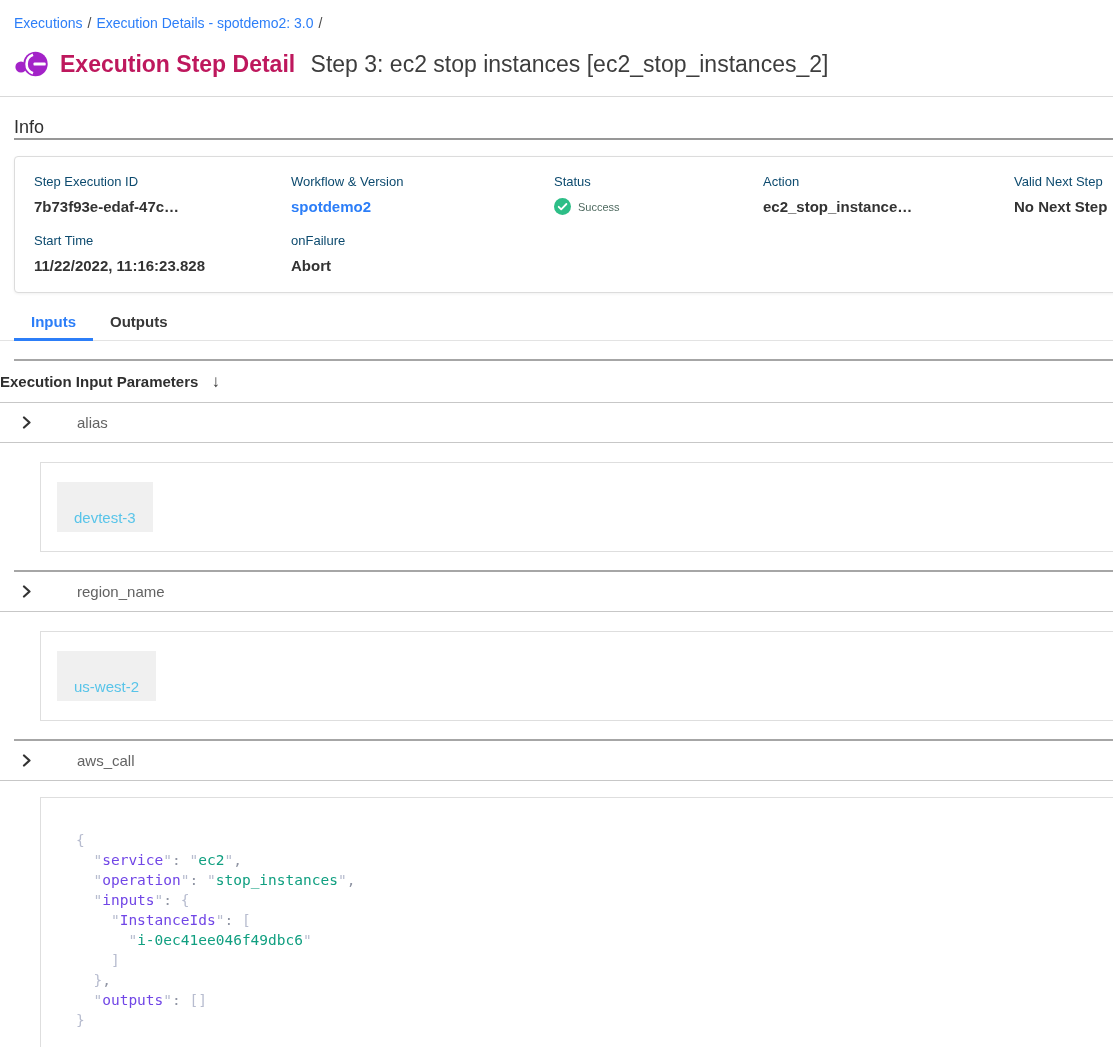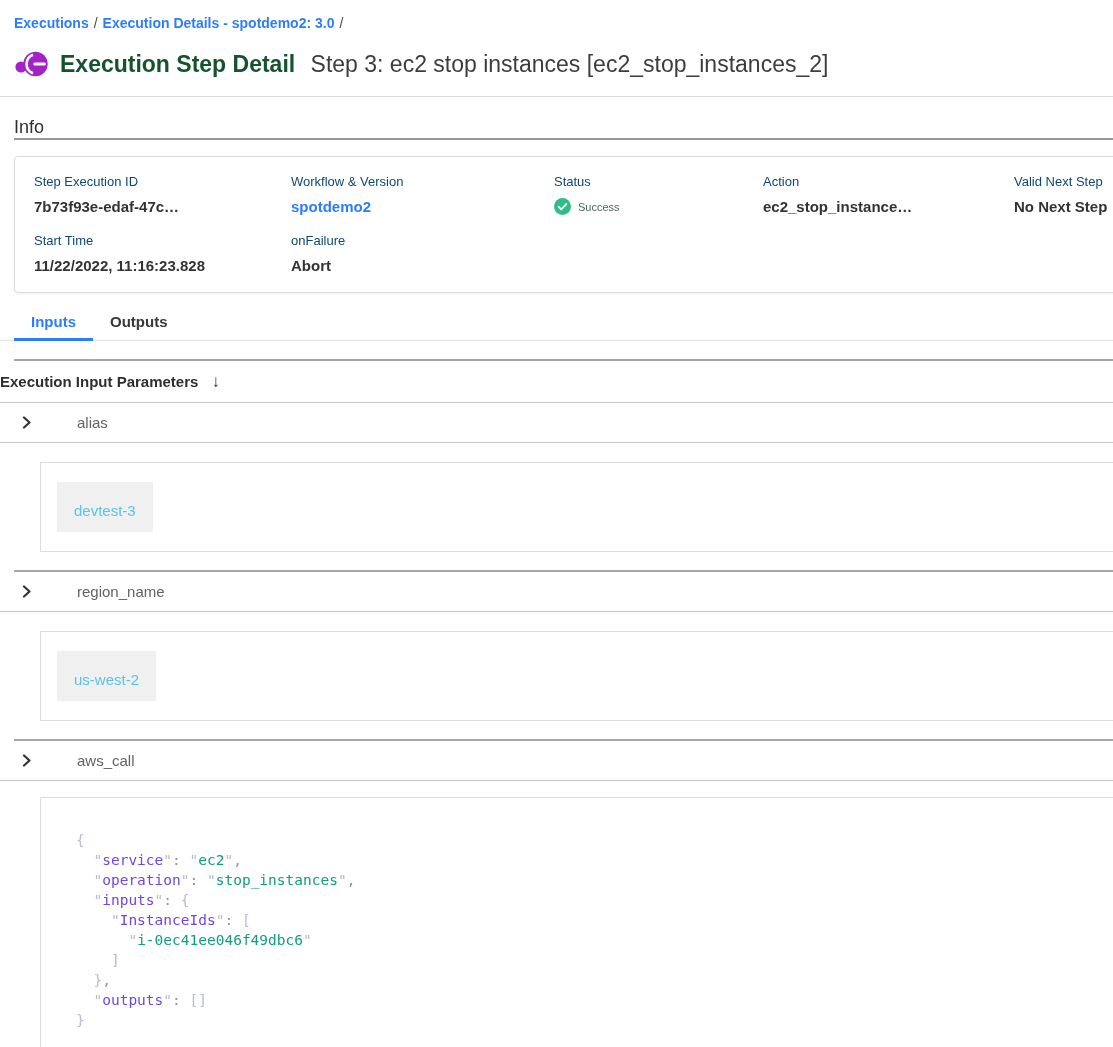--- a/index.html
+++ b/index.html
@@ -1,28 +1,28 @@
 <!DOCTYPE html>
 <html><head>
 <meta charset="utf-8">
 <style>
   * { margin:0; padding:0; box-sizing:border-box; }
   body { background:#fff; font-family:"Liberation Sans","DejaVu Sans",sans-serif; color:#333; }
   .page { position:relative; width:1113px; height:1047px; overflow:hidden; background:#fff; }
 
   
   .breadcrumb { margin:15px 0 0 14px; font-size:14px; }
-  .breadcrumb a { color:#2c7ef8; text-decoration:none;font-weight:bold; }
+  .breadcrumb a { color:#2c7ef8; text-decoration:none; }
   .bc-sep { color:#4a4a4a; margin:0 5px; }
 
   
   .title-row { display:flex; align-items:center; margin:16px 0 0 14px; height:34px; }
   .brand-icon { width:36px; height:34px; margin-right:10px; flex:0 0 auto; }
   .page-title { font-size:23px; }
-  .page-title .t-bold { font-weight:700; color:#14532d; }
+  .page-title .t-bold { font-weight:700; color:#be185d; }
   .page-title .t-sub { font-weight:400; color:#3d3d3d; margin-left:9px; }
 
   .hr-light  { border:none; border-top:1px solid #d9d9d9; margin-left:0; }
   .hr-strong { border:none; border-top:2px solid #979797; margin-left:14px; }
   .hr-mid    { border:none; border-top:2px solid #a6a6a6; margin-left:14px; }
 
   .hr-title { margin-top:15px; }
 
   
   .info-title { margin:20px 0 0 14px; font-size:18px; color:#2f2f2f; font-weight:400; }
@@ -50,21 +50,21 @@
   .sort-arrow { margin-left:13px; font-size:17px; font-weight:700; color:#333; cursor:pointer; }
 
   .param-row { display:flex; align-items:center; height:40px; padding-left:20px; gap:15px;
                border-bottom:1px solid #c7c7c7; cursor:pointer; }
   .chevron-icon { width:13px; height:13px; display:block; }
   .param-row-label { font-size:15px; color:#636363;margin-left:29px; }
 
   
   .value-panel { margin:19px 0 18px 40px; width:1290px; border:1px solid #dedede;
                  background:#fff; padding:19px 0 19px 16px; min-height:88px; }
-  .value-chip { display:inline-block; background:#f0f0f0; min-width:92px; padding:4px 17px;
+  .value-chip { display:inline-block; background:#f0f0f0; min-width:92px; padding:11px 17px;
                 height:50px; line-height:50px; text-align:center; font-size:15px; color:#58c4e9; }
 
   
   .code-panel { margin:16px 0 0 40px; width:1290px; border:1px solid #dedede; background:#fff;
                 padding:32px 0 24px 35px; min-height:280px; }
   .code { font-family:"DejaVu Sans Mono","Liberation Mono",monospace; font-size:14.5px;
           line-height:20px; white-space:pre; color:#8f94a3; }
   .tok-punc { color:#b7bccf; }
   .tok-key  { color:#7146e6; }
   .tok-str  { color:#109f80; }

